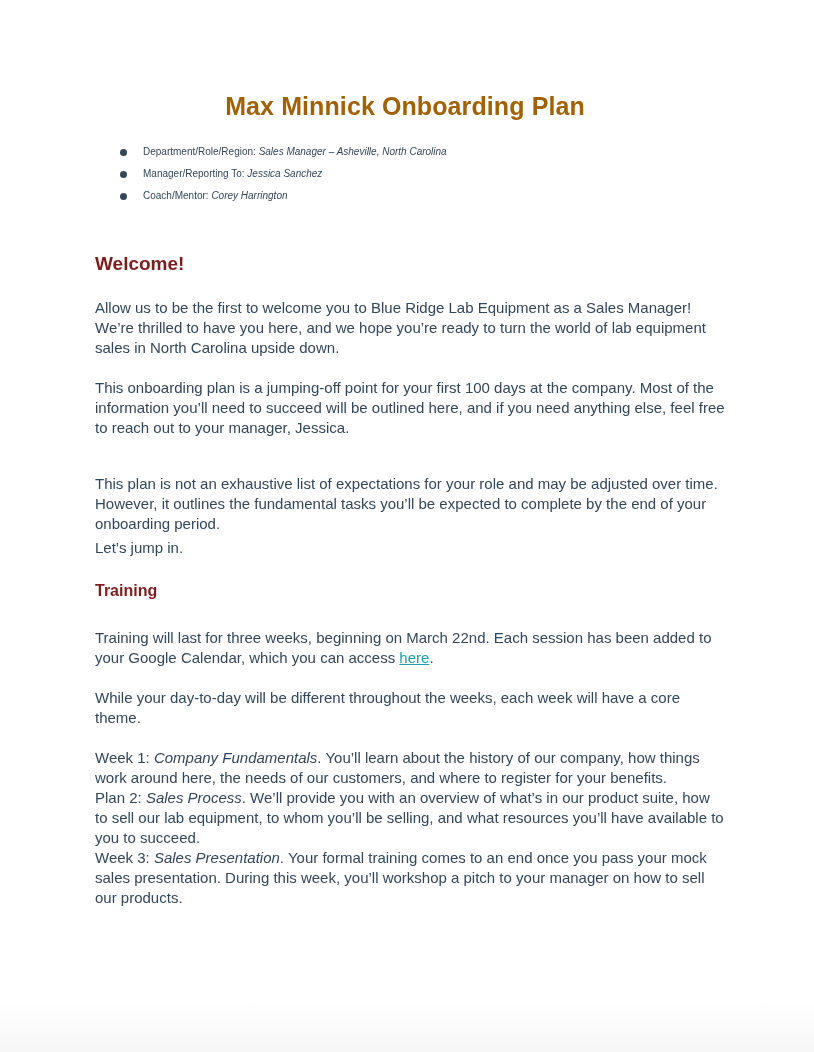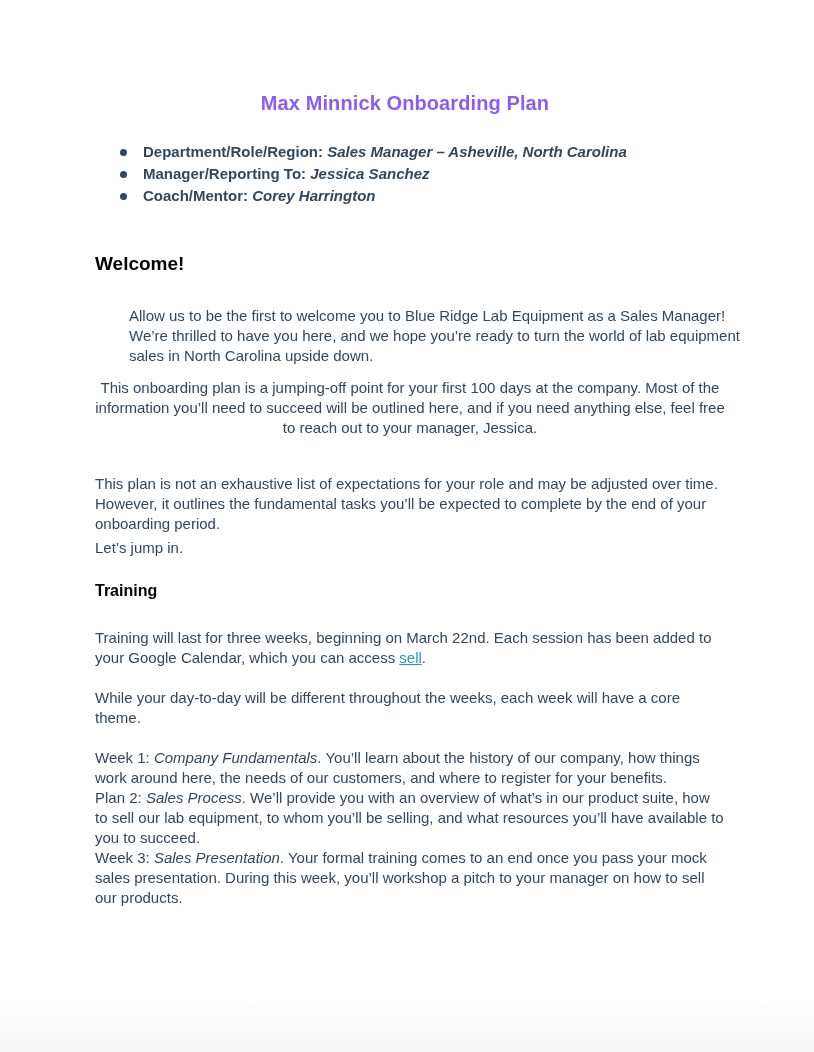--- a/index.html
+++ b/index.html
@@ -20,75 +20,74 @@
       left: 95px;
       top: 0;
       width: 630px;
     }
     .doc-title {
       position: absolute;
       top: 92px;
       left: 0;
       width: 620px;
       text-align: center;
-      font-size: 20px;
+      font-size: 25px;
       font-weight: bold;
-      color: #8b5cf6;
+      color: #a16207;
       margin: 0;
       letter-spacing: 0.1px;
     }
     .info-list {
       position: absolute;
       top: 141px;
       left: 0;
       margin: 0;
       padding: 0;
       list-style: none;
     }
     .info-list li {
       position: relative;
       padding-left: 48px;
-      font-size: 15px;
+      font-size: 10px;
       line-height: 22px;
       height: 22px;
       white-space: nowrap;
-      font-weight: bold;
     }
     .info-list li .bullet {
       position: absolute;
       left: 25px;
       top: 8px;
       width: 7px;
       height: 7px;
       border-radius: 50%;
       background: #33475b;
     }
     .info-list li em {
       font-style: italic;
     }
     .section-heading {
       position: absolute;
       left: 0;
       margin: 0;
       font-size: 19px;
       font-weight: bold;
-      color: #000000;
+      color: #7f1d1d;
     }
     .h-welcome { top: 253px; }
     .h-training { top: 582px; font-size: 16px; }
     .para {
       position: absolute;
       left: 0;
       width: 630px;
       margin: 0;
       font-size: 15px;
       line-height: 20px;
     }
-    .p1 { top: 306px; margin-left: 34px; }
-    .p2 { top: 378px; text-align: center; }
+    .p1 { top: 298px; }
+    .p2 { top: 378px; }
     .p3 { top: 458px; margin-top: 16px; }
     .p4 { top: 538px; }
     .p5 { top: 628px; }
     .p6 { top: 688px; }
     .weeks { top: 748px; }
     .week-line { display: block; }
     .week-line em { font-style: italic; }
     a.link {
       color: #1f9fb0;
       text-decoration: underline;
@@ -118,21 +117,21 @@
 
   <h2 class="section-heading h-welcome">Welcome!</h2>
 
   <p class="para p1">Allow us to be the first to welcome you to Blue Ridge Lab Equipment as a Sales Manager! We’re thrilled to have you here, and we hope you’re ready to turn the world of lab equipment sales in North Carolina upside down.</p>
   <p class="para p2">This onboarding plan is a jumping-off point for your first 100 days at the company. Most of the information you’ll need to succeed will be outlined here, and if you need anything else, feel free to reach out to your manager, Jessica.</p>
   <p class="para p3">This plan is not an exhaustive list of expectations for your role and may be adjusted over time. However, it outlines the fundamental tasks you’ll be expected to complete by the end of your onboarding period.</p>
   <p class="para p4">Let’s jump in.</p>
 
   <h2 class="section-heading h-training">Training</h2>
 
-  <p class="para p5"><span>Training will last for three weeks, beginning on March 22nd. Each session has been added to your Google Calendar, which you can access </span><a class="link" href="#">sell</a><span>.</span></p>
+  <p class="para p5"><span>Training will last for three weeks, beginning on March 22nd. Each session has been added to your Google Calendar, which you can access </span><a class="link" href="#">here</a><span>.</span></p>
 
   <p class="para p6">While your day-to-day will be different throughout the weeks, each week will have a core theme.</p>
 
   <p class="para weeks">
     <span class="week-line"><span>Week 1: </span><em>Company Fundamentals</em><span>. You’ll learn about the history of our company, how things work around here, the needs of our customers, and where to register for your benefits.</span></span>
     <span class="week-line"><span>Plan 2: </span><em>Sales Process</em><span>. We’ll provide you with an overview of what’s in our product suite, how to sell our lab equipment, to whom you’ll be selling, and what resources you’ll have available to you to succeed.</span></span>
     <span class="week-line"><span>Week 3: </span><em>Sales Presentation</em><span>. Your formal training comes to an end once you pass your mock sales presentation. During this week, you’ll workshop a pitch to your manager on how to sell our products.</span></span>
   </p>
 
 </div>

